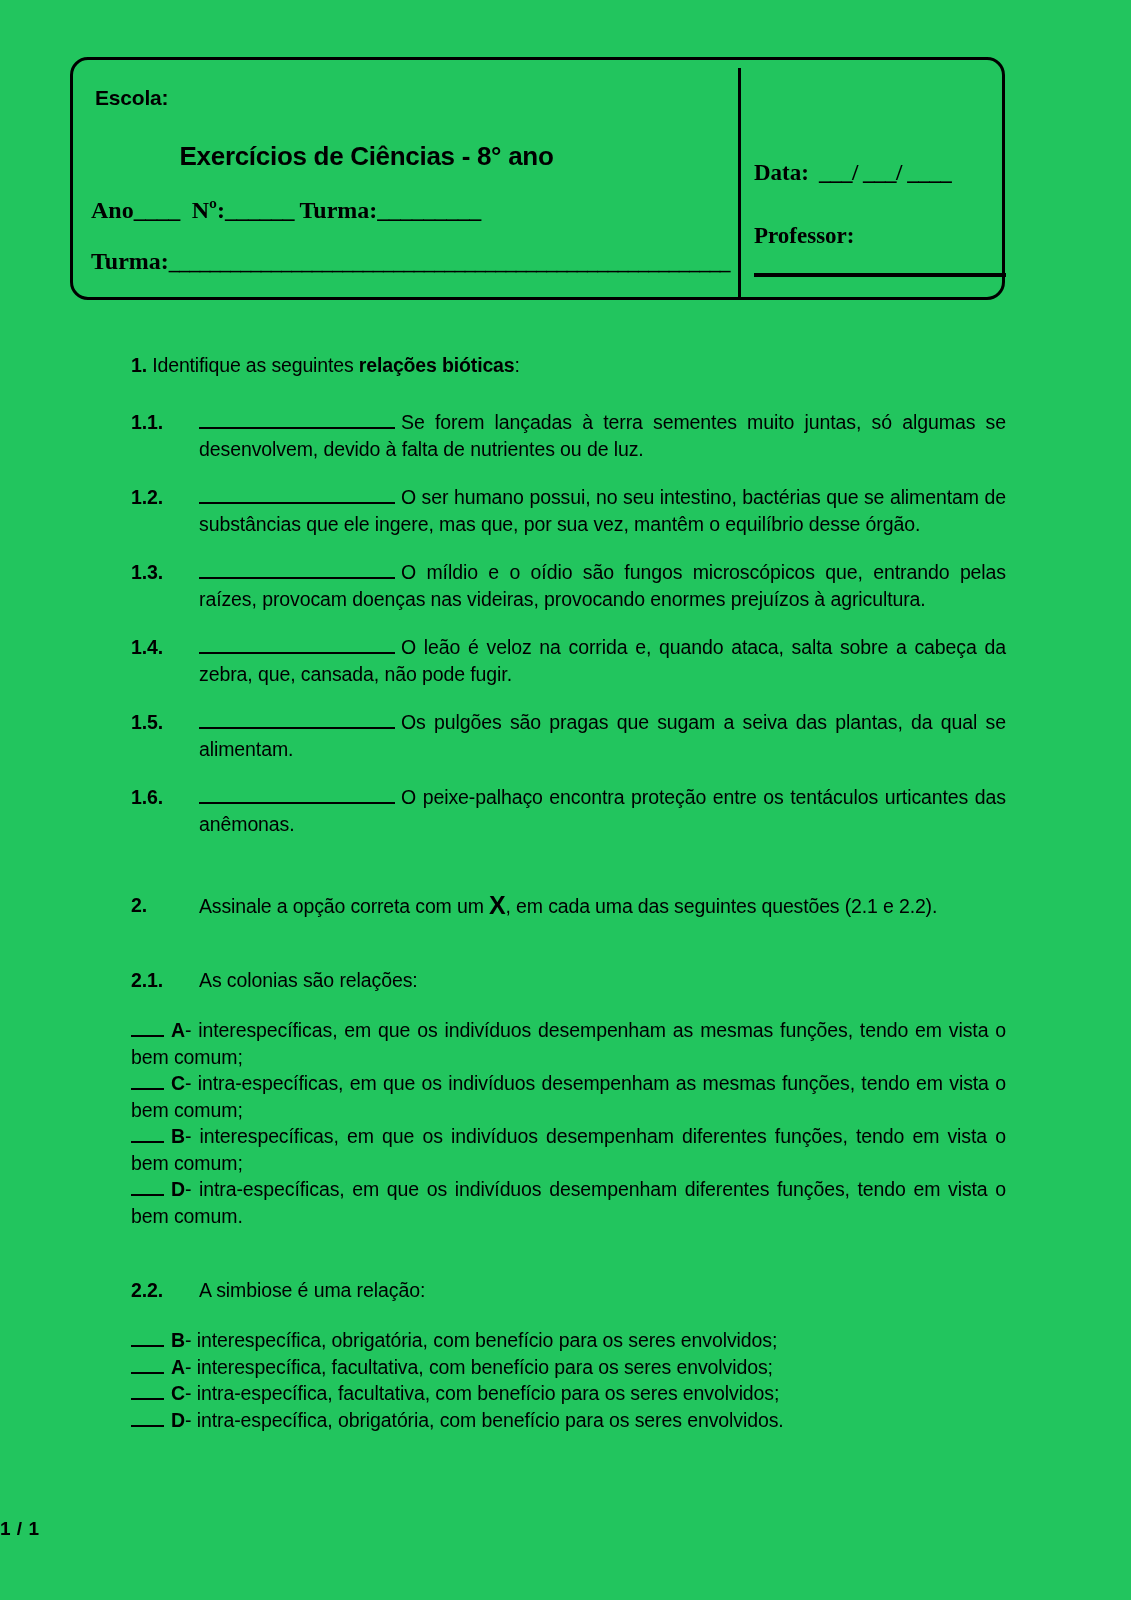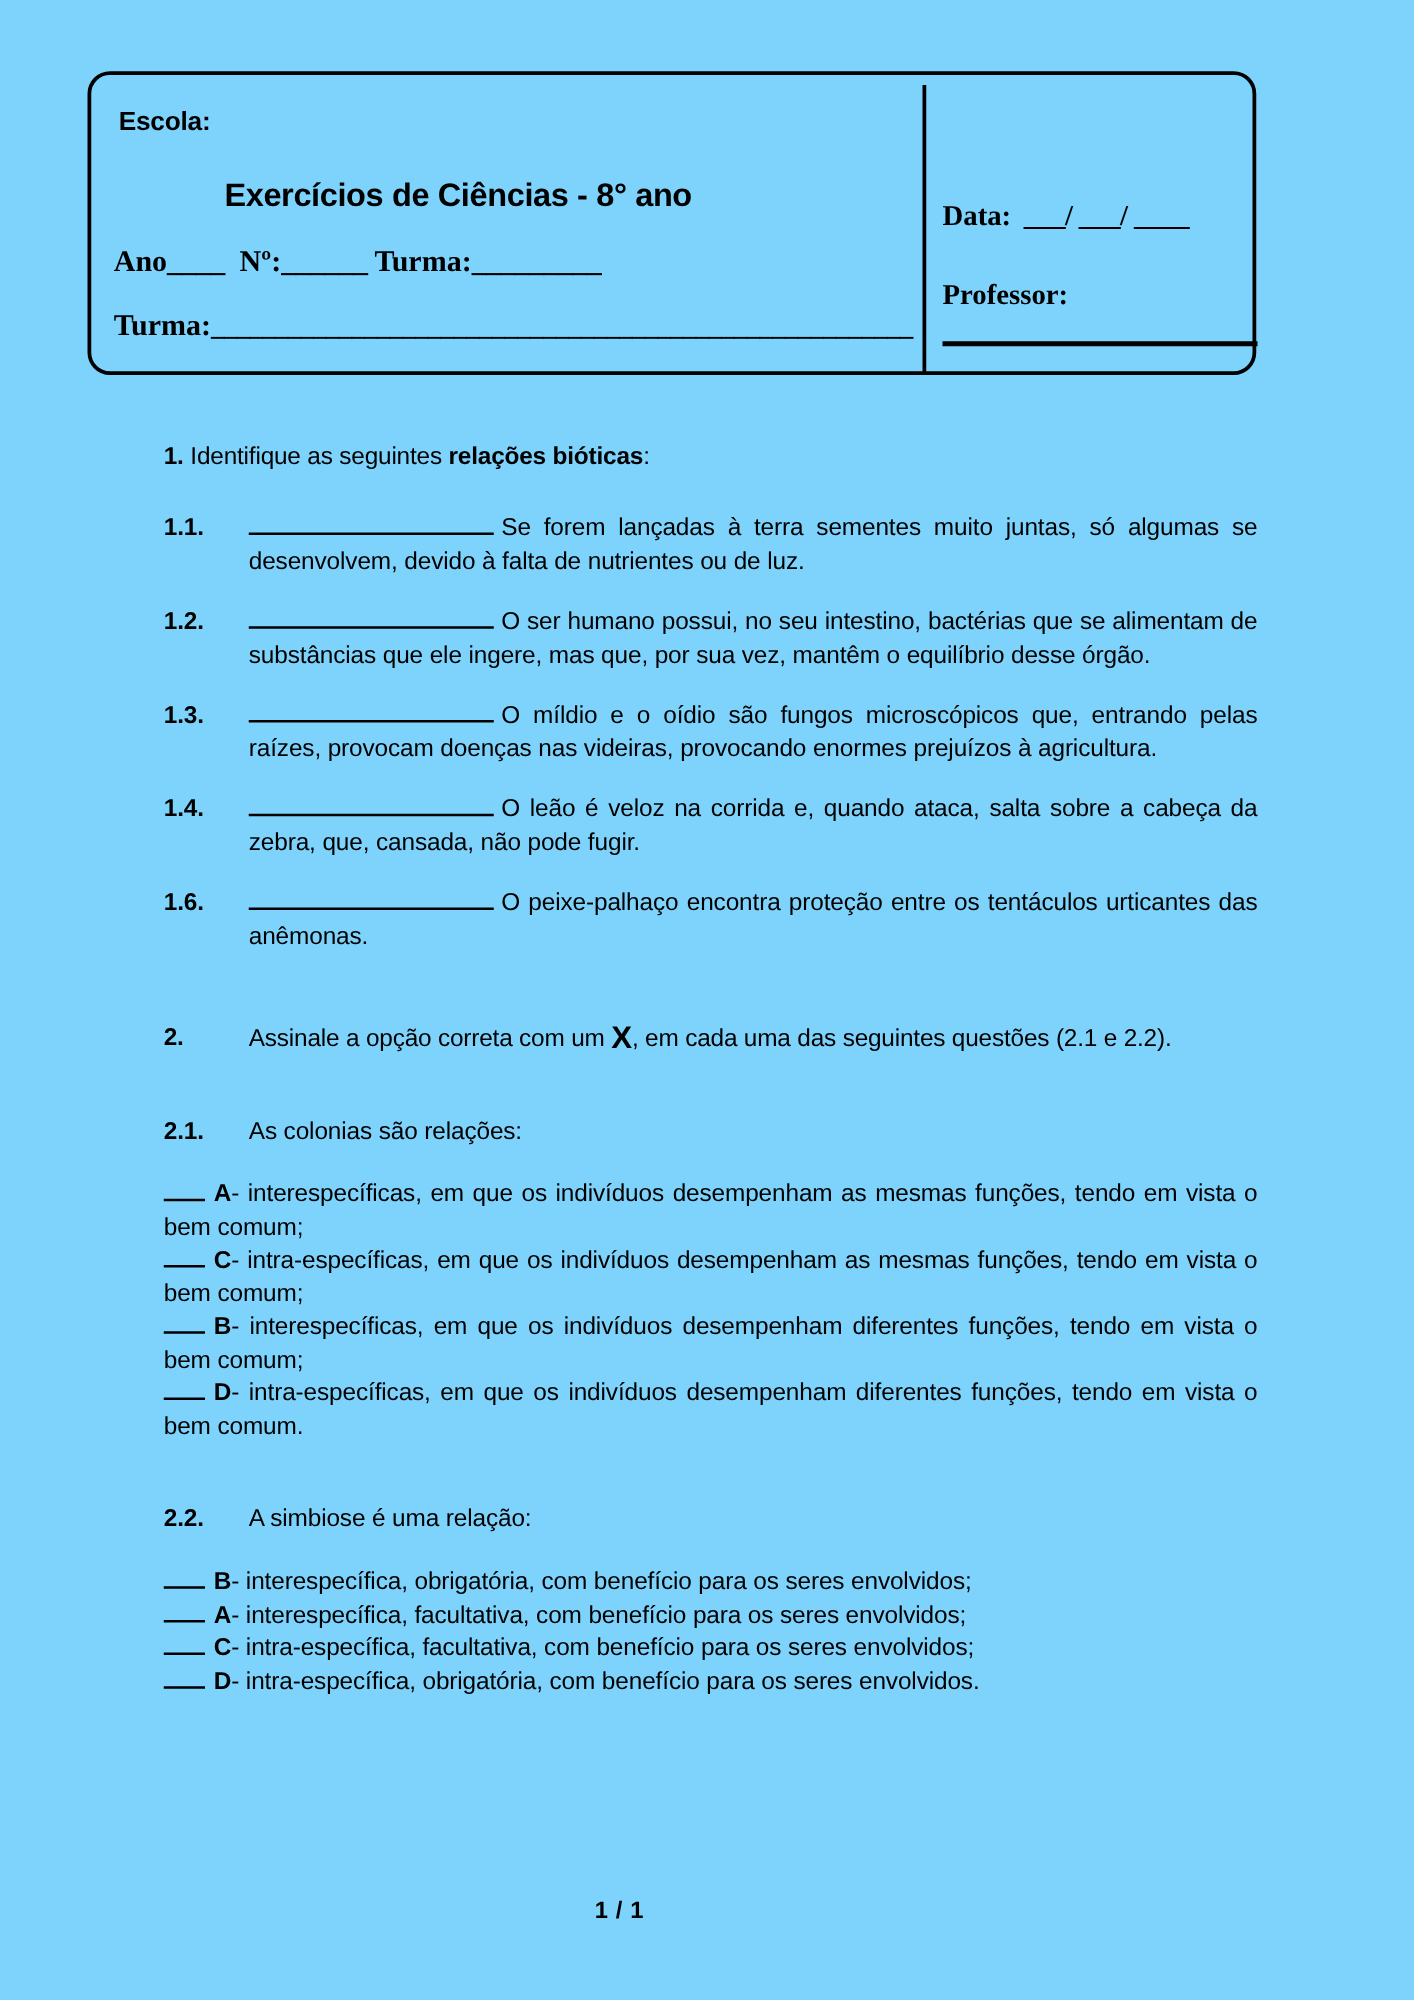--- a/index.html
+++ b/index.html
@@ -14,21 +14,21 @@
     font-family: "Liberation Sans", sans-serif;
     color: #000000;
     overflow: hidden;
   }
 
   .page {
     position: absolute;
     left: 0; top: 0;
     width: 1131px;
     height: 1600px;
-    background: #7dd3fc;
+    background: #22c55e;
   }
 
   
   .header-box {
     position: absolute;
     left: 70px;
     top: 57px;
     width: 935px;
     height: 243px;
     border: 3px solid #000;
@@ -226,21 +226,20 @@
   }
   .opt-letter { font-weight: bold; }
 
   .options-22 { margin-top: 24px; }
 
   .footer {
     position: absolute;
     left: 0;
     top: 1518px;
     width: 991px;
-    text-align: center;
     font-size: 19px;
     font-weight: bold;
     letter-spacing: 0.5px;
   }
 </style>
 </head>
 <body>
 
 <div class="page">
 
@@ -294,20 +293,24 @@
     <div class="sub-item">
       <span class="num">1.3.</span>
       <span class="blank-line"></span><span>O míldio e o oídio são fungos microscópicos que, entrando pelas raízes, provocam doenças nas videiras, provocando enormes prejuízos à agricultura.</span>
     </div>
 
     <div class="sub-item">
       <span class="num">1.4.</span>
       <span class="blank-line"></span><span>O leão é veloz na corrida e, quando ataca, salta sobre a cabeça da zebra, que, cansada, não pode fugir.</span>
     </div>
 
+    <div class="sub-item">
+      <span class="num">1.5.</span>
+      <span class="blank-line"></span><span>Os pulgões são pragas que sugam a seiva das plantas, da qual se alimentam.</span>
+    </div>
 
     <div class="sub-item">
       <span class="num">1.6.</span>
       <span class="blank-line"></span><span>O peixe-palhaço encontra proteção entre os tentáculos urticantes das anêmonas.</span>
     </div>
 
     <div class="q2-block">
       <span class="num">2.</span>
       <span>Assinale a opção  correta  com um </span><span class="bigx">X</span><span>, em cada uma das seguintes questões (2.1 e 2.2).</span>
     </div>

